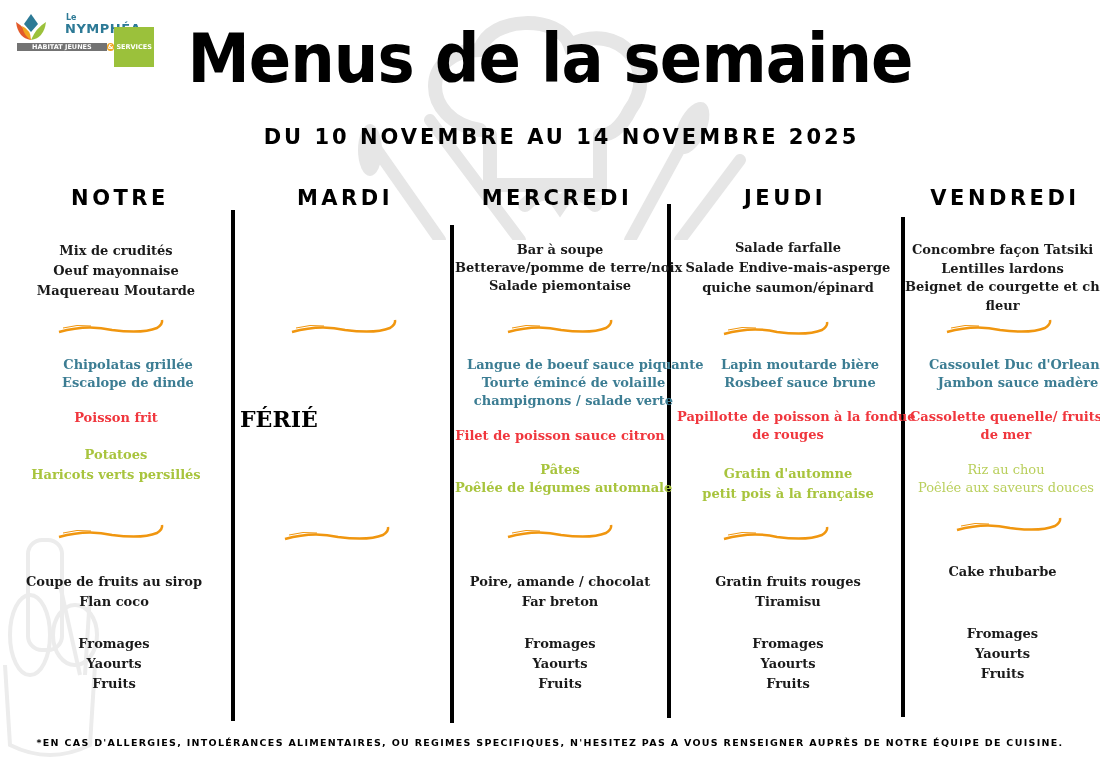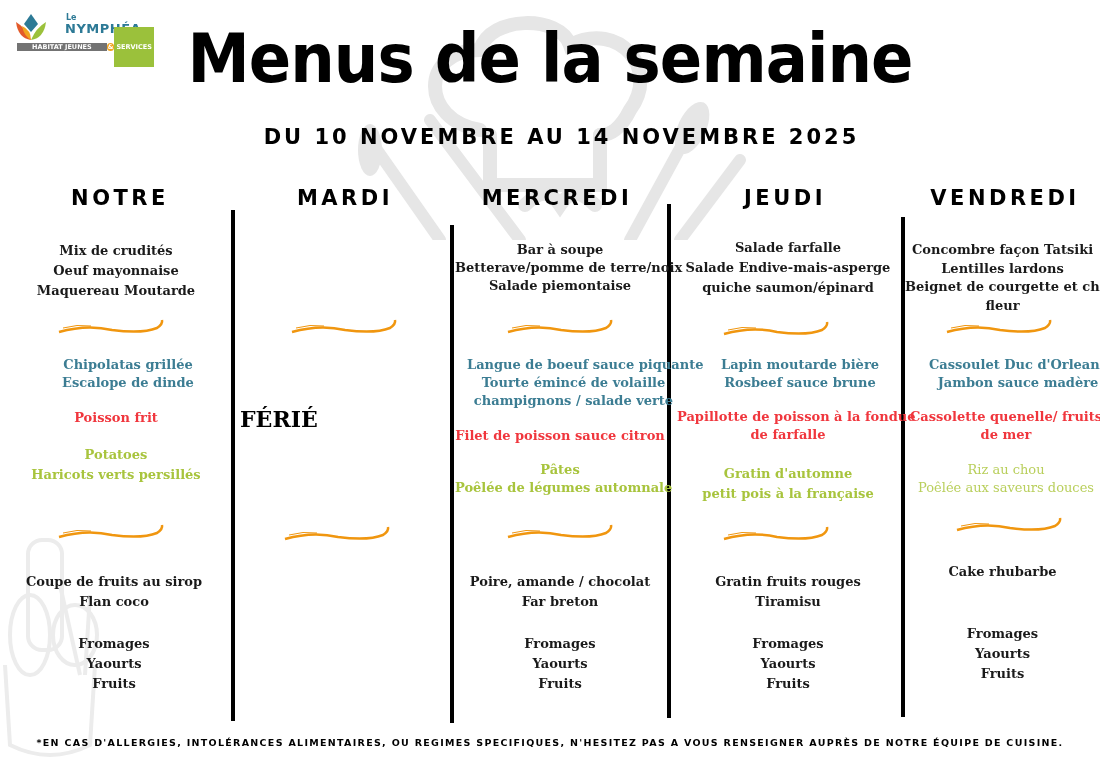--- a/index.html
+++ b/index.html
@@ -196,21 +196,21 @@
   <span class="line">Salade farfalle</span>
   <span class="line">Salade Endive-mais-asperge</span>
   <span class="line">quiche saumon/épinard</span>
 </div>
 <div class="col meat" style="left:677px;top:356px;width:222px;line-height:18px;">
   <span class="line">Lapin moutarde bière</span>
   <span class="line">Rosbeef sauce brune</span>
 </div>
 <div class="col fish" style="left:677px;top:408px;width:222px;line-height:18px;">
   <span class="line">Papillotte de poisson à la fondue</span>
-  <span class="line">de farfalle</span>
+  <span class="line">de rouges</span>
 </div>
 <div class="col veg" style="left:677px;top:464px;width:222px;">
   <span class="line">Gratin d'automne</span>
   <span class="line">petit pois à la française</span>
 </div>
 <div class="col dessert" style="left:677px;top:572px;width:222px;">
   <span class="line">Gratin fruits rouges</span>
   <span class="line">Tiramisu</span>
 </div>
 <div class="col dessert" style="left:677px;top:634px;width:222px;">

